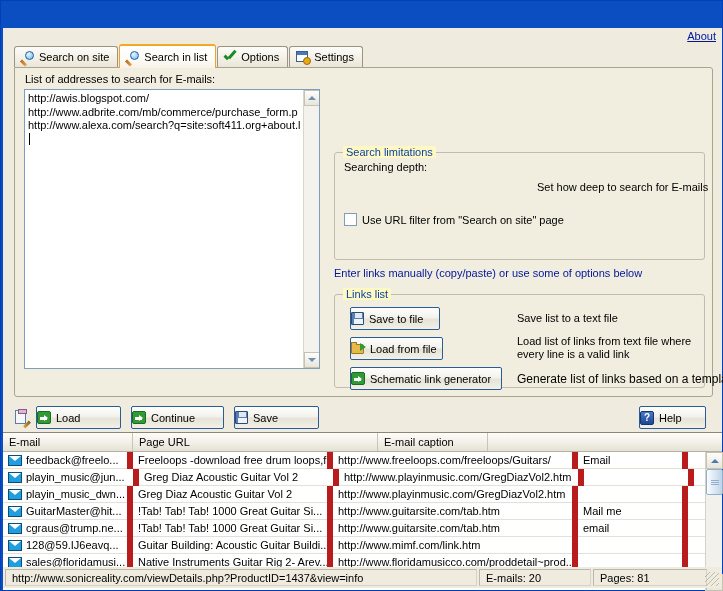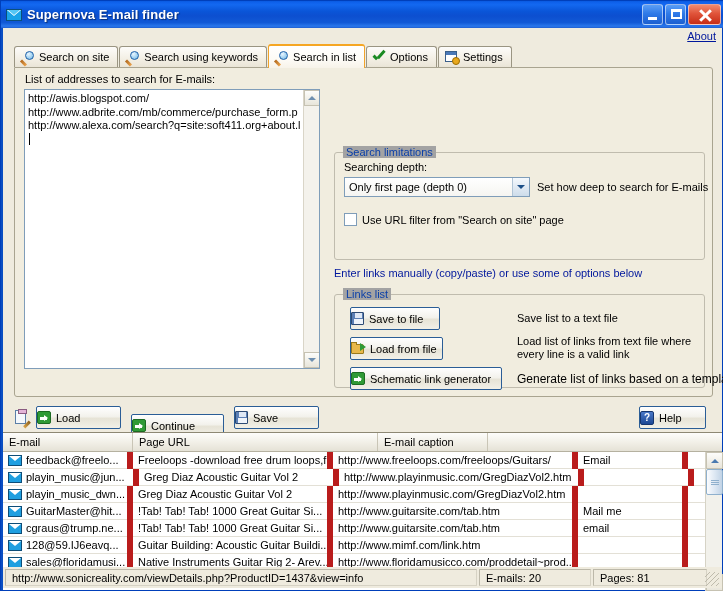--- a/index.html
+++ b/index.html
@@ -264,21 +264,21 @@
 
   
   .groupbox {
     position: absolute;
     border: 1px solid #c0bcae;
     border-radius: 3px;
   }
   .groupbox > .gtitle {
     position: absolute;
     left: 8px; top: -7px;
-    background: #a3a3a3;
+    background: #fef9c3;
     padding: 0 3px;
     color: #0a3fa8;
     font-size: 11px;
   }
 
   #grp-limits { left: 319px; top: 84px; width: 371px; height: 108px; }
   #lbl-depth { position: absolute; left: 9px; top: 8px; font-size: 11px; }
   #depth-select {
     position: absolute; left: 9px; top: 24px;
     width: 186px; height: 20px;
@@ -381,21 +381,21 @@
     width: 9px; height: 5px;
     background: #e3b5d8; border: 1px solid #8a5b80;
   }
   #doc-icon .pen {
     position: absolute; right: -1px; bottom: 0px;
     width: 8px; height: 3px;
     background: linear-gradient(to right,#d9a44a,#8a5f1c);
     transform: rotate(-45deg);
   }
   #btn-start    { left: 33px; top: 2px; width: 85px; height: 23px; }
-  #btn-continue { left: 128px; top: 2px; width: 93px; height: 23px; margin-top: 8px; }
+  #btn-continue { left: 128px; top: 2px; width: 93px; height: 23px; }
   #btn-save     { left: 231px; top: 2px; width: 85px; height: 23px; }
   #btn-help     { left: 636px; top: 2px; width: 67px; height: 23px; }
 
   .helpico {
     width: 14px; height: 14px;
     background: linear-gradient(to bottom,#4a78c8,#1d4894);
     border: 1px solid #15356e;
     border-radius: 2px;
     color: #fff; font-size: 10px; font-weight: bold;
     display: flex; align-items: center; justify-content: center;
@@ -524,64 +524,35 @@
     background:
       linear-gradient(135deg, transparent 0 45%, #b3afa0 45% 55%, transparent 55%) 0 0/5px 5px repeat;
     opacity: .8;
   }
 </style>
 </head>
 <body>
 
 <div id="window">
 
-  <div id="titlebar">
-    <div id="title-icon">
-      <div class="env"></div>
-        <div class="flapl"></div>
-        <div class="flapi"></div>
-    </div>
-    <div id="title-text">Supernova E-mail finder</div>
-    <div id="title-buttons">
-      <div class="tbtn min">
-          <span class="g-min"></span>
-        </div>
-      <div class="tbtn max">
-          <span class="g-max"></span>
-        </div>
-      <div class="tbtn close">
-          <span class="g-x1"></span>
-          <span class="g-x2"></span>
-        </div>
-    </div>
-  </div>
 
   <div id="client">
 
     <div id="about-link">About</div>
 
     <div id="tabstrip">
       <div class="tab">
         <span class="ticon">
             <span class="mag">
               <span class="lens"></span>
               <span class="handle"></span>
             </span>
           </span>
         <span>Search on site</span>
       </div>
-      <div class="tab">
-        <span class="ticon">
-            <span class="mag">
-              <span class="lens"></span>
-              <span class="handle"></span>
-            </span>
-          </span>
-        <span>Search using keywords</span>
-      </div>
       <div class="tab active">
         <span class="ticon">
             <span class="mag">
               <span class="lens"></span>
               <span class="handle"></span>
             </span>
           </span>
         <span>Search in list</span>
       </div>
       <div class="tab">
@@ -617,26 +588,20 @@
             </div>
           <div class="sb-arrow down">
               <i></i>
             </div>
         </div>
       </div>
 
       <div class="groupbox" id="grp-limits">
         <span class="gtitle">Search limitations</span>
         <div id="lbl-depth">Searching depth:</div>
-        <div id="depth-select">
-          <span class="dval">Only first page (depth 0)</span>
-          <span class="ddbtn">
-              <i></i>
-            </span>
-        </div>
         <div id="depth-hint">Set how deep to search for E-mails</div>
         <div id="urlfilter-row">
           <span class="cbox"></span>
           <span>Use URL filter from "Search on site" page</span>
         </div>
       </div>
 
       <div id="manual-hint">Enter links manually (copy/paste) or use some of options below</div>
 
       <div class="groupbox" id="grp-links">

